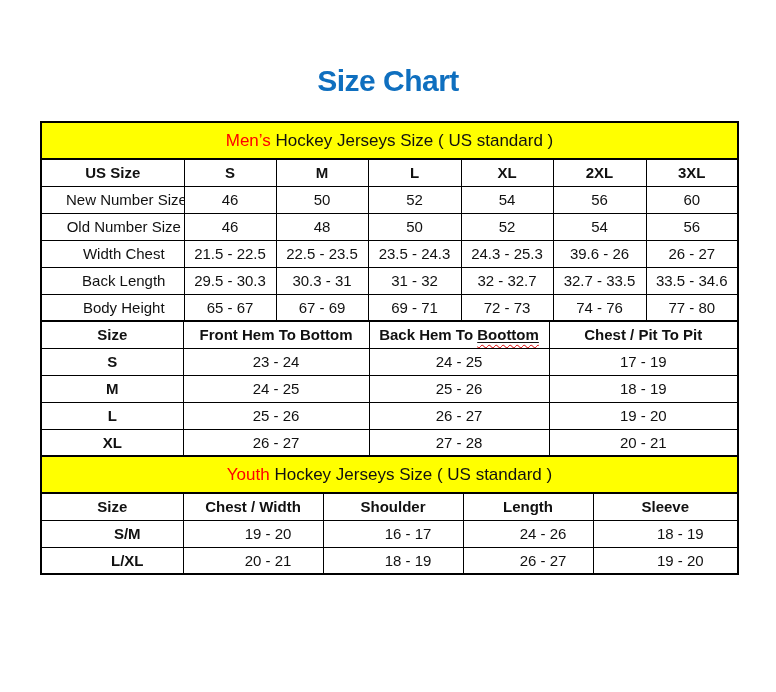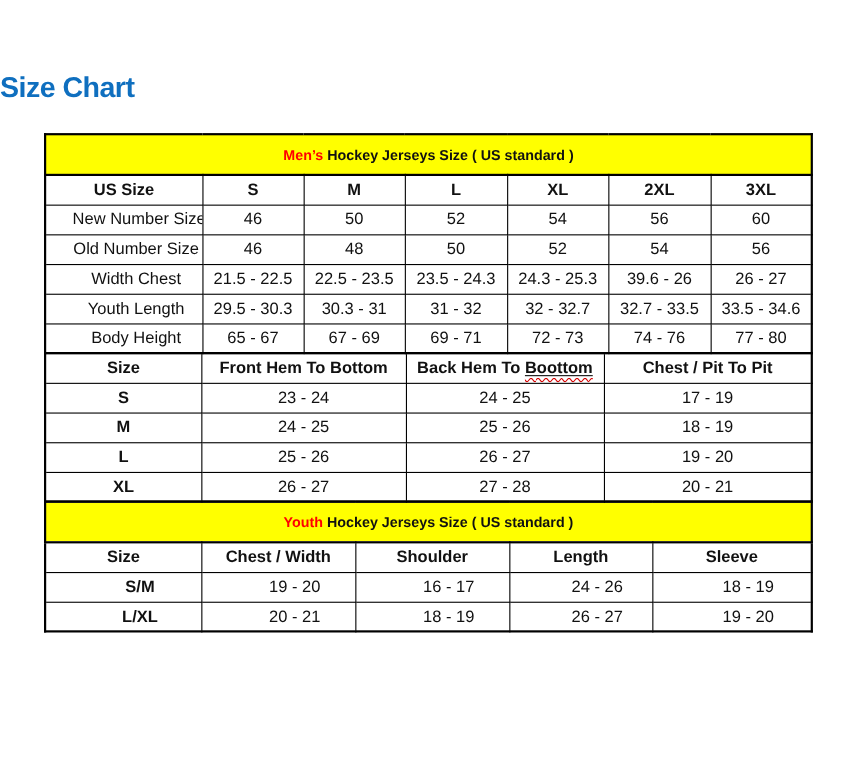--- a/index.html
+++ b/index.html
@@ -11,38 +11,38 @@
   }
   *{box-sizing:border-box;}
   html,body{margin:0;padding:0;}
   body{
     width:776px;height:692px;background:#ffffff;
     font-family:"Liberation Sans",sans-serif;color:var(--ink);
   }
   .page{position:relative;width:776px;height:692px;overflow:hidden;}
   .page-title{
     position:absolute;top:64px;left:0;width:100%;margin:0;
-    text-align:left;font-size:26px;font-weight:bold;color:var(--blue);
+    text-align:center;font-size:30px;font-weight:bold;color:var(--blue);
     letter-spacing:-0.5px;
   }
   .chart-wrap{position:absolute;left:40px;top:121px;width:697px;}
   table.size-table{
     border-collapse:collapse;table-layout:fixed;width:697px;
     border:2px solid var(--line);
   }
   table.size-table + table.size-table{margin-top:-2px;}
   .size-table td,.size-table th{
     border:1px solid var(--line);
     text-align:center;vertical-align:middle;
     font-size:15px;padding:0 2px;overflow:hidden;white-space:nowrap;
   }
   tr.band td{
     border:2px solid var(--line);
     background:var(--yellow);
-    font-size:13px;font-weight:bold;
+    font-size:17px;font-weight:normal;
     height:37px;
   }
   tr.band .accent{color:var(--red);}
   tr.head th{font-weight:bold;height:27px;margin-top:16px;}
   tr.data td{height:27px;font-weight:normal;}
   tr.data td.label{font-weight:normal;padding-left:24px;}
   tr.data td.label-bold{font-weight:bold;}
   .w-band td{height:34px;}
   .w-row td{height:28px;}
   .y-band td{height:32px;}
@@ -108,21 +108,21 @@
       <tr class="data">
         <td class="label">Width Chest</td>
         <td>21.5 - 22.5</td>
         <td>22.5 - 23.5</td>
         <td>23.5 - 24.3</td>
         <td>24.3 - 25.3</td>
         <td>39.6 - 26</td>
         <td>26 - 27</td>
       </tr>
       <tr class="data">
-        <td class="label">Youth Length</td>
+        <td class="label">Back Length</td>
         <td>29.5 - 30.3</td>
         <td>30.3 - 31</td>
         <td>31 - 32</td>
         <td>32 - 32.7</td>
         <td>32.7 - 33.5</td>
         <td>33.5 - 34.6</td>
       </tr>
       <tr class="data">
         <td class="label">Body Height</td>
         <td>65 - 67</td>

